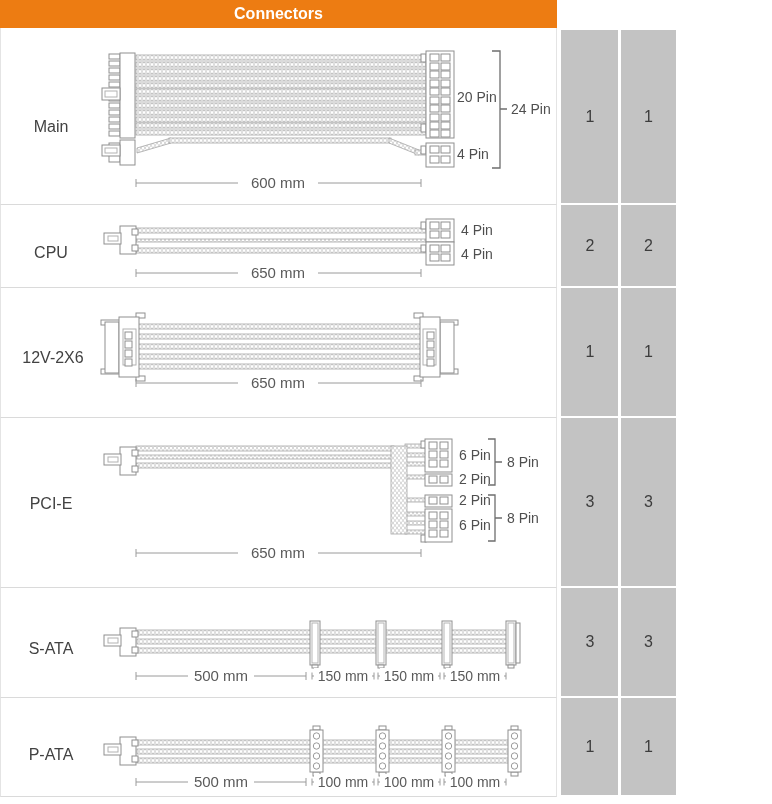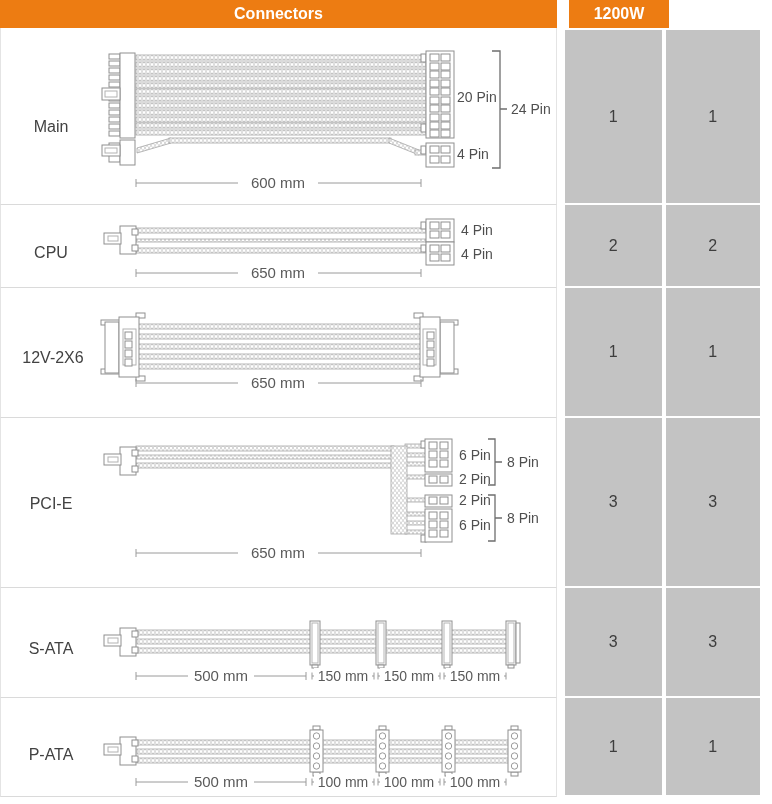--- a/index.html
+++ b/index.html
@@ -1,16 +1,16 @@
 <!DOCTYPE html>
 <html><head>
 <meta charset="utf-8">
 <style>
   html,body{margin:0;padding:0;background:#fff;font-family:"Liberation Sans",sans-serif;}
-  .page{width:760px;}
+  .page{width:676px;}
   .hrow,.row{display:flex;}
   .hcell{height:28px;background:#ED7C12;color:#fff;font-weight:bold;font-size:16px;
          display:flex;align-items:center;justify-content:center;}
   .hconn{width:557px;}
   .hw1{width:103px;}
   .hw2{width:100px;}
   .g8{width:8px;} .g4{width:4px;}
   .dcell{width:557px;box-sizing:border-box;background:#fff;
          border-left:1px solid #e4e4e4;border-right:1px solid #e4e4e4;
          border-bottom:1px solid #dadada;}
@@ -66,21 +66,20 @@
     </g>
   </defs>
 </svg>
 
 <div class="page">
 
   <div class="hrow">
     <div class="hcell hconn">Connectors</div>
     <div class="g8"></div>
     <div class="g4"></div>
-    <div class="hcell hw2">1200W</div>
   </div>
 
   <div class="row" style="height:177px">
     <div class="dcell">
       <svg width="555" height="176" viewBox="0 0 555 176">
         <use href="#band290" x="135" y="27"></use>
           <use href="#band290" x="135" y="34"></use>
         <use href="#band290" x="135" y="41"></use>
           <use href="#band290" x="135" y="48"></use>
         <use href="#band290" x="135" y="55"></use>

